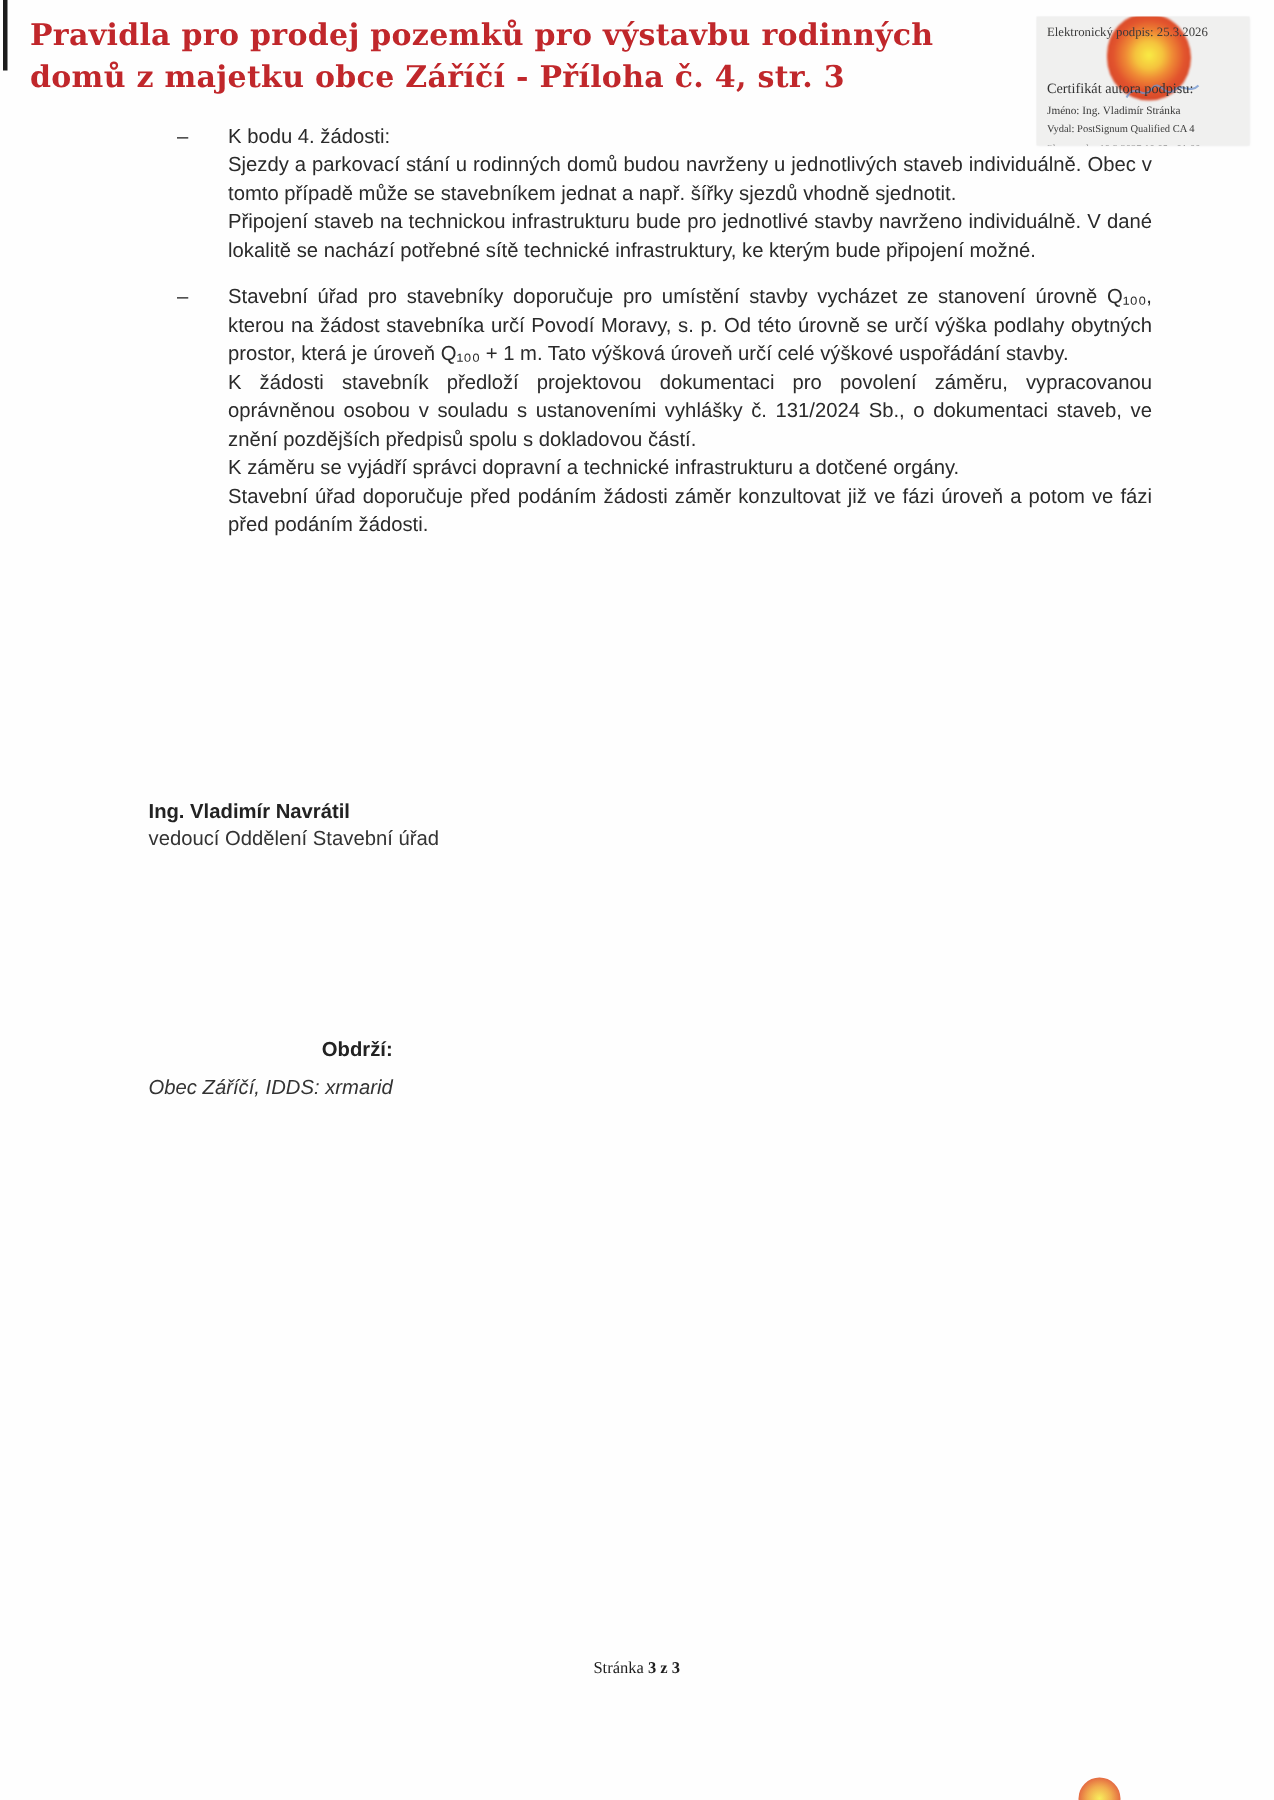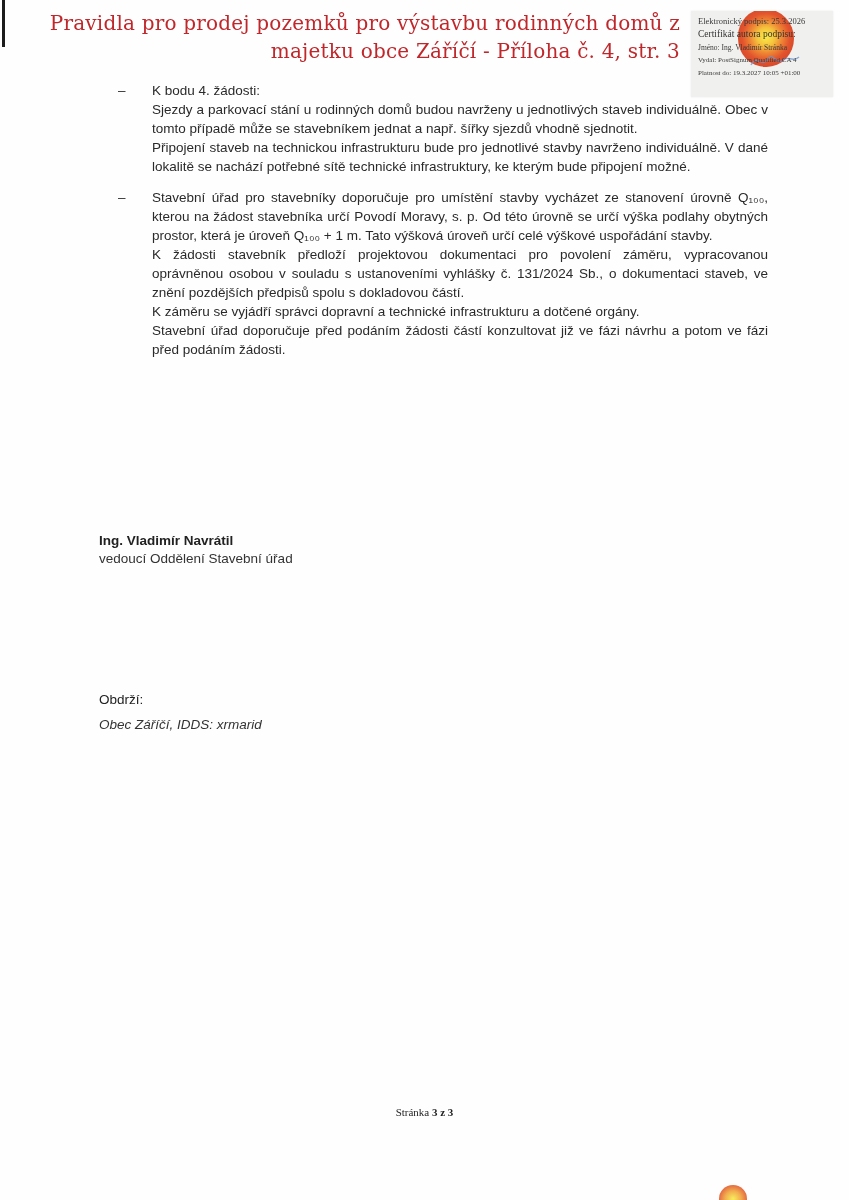--- a/index.html
+++ b/index.html
@@ -16,23 +16,23 @@
   .scan-artifact-line {
     position: absolute;
     left: 2px; top: 0;
     width: 3px; height: 47px;
     background: #1c1c1c;
   }
   .doc-title {
     position: absolute;
     top: 9px; left: 20px;
     width: 660px;
-    text-align: right;
+    text-align: left;
     font-family: "DejaVu Serif", "Liberation Serif", serif;
-    font-weight: normal;
+    font-weight: bold;
     font-size: 20px;
     line-height: 1.42;
     color: #c0272b;
     letter-spacing: 0.2px;
   }
   .stamp-box {
     position: absolute;
     left: 691px; top: 11px;
     width: 142px; height: 86px;
     background: #f0f0ef;
@@ -58,21 +58,21 @@
     opacity: 0.75;
   }
   .stamp-text {
     position: relative;
     z-index: 3;
     padding: 4px 0 0 7px;
     font-family: "Liberation Serif", "DejaVu Serif", serif;
     color: #3a3a3a;
   }
   .stamp-line-1 { font-size: 8.5px; line-height: 12px; }
-  .stamp-line-2 { font-size: 9.5px; line-height: 14px; color: #333; }
+  .stamp-line-2 { font-size: 9.5px; line-height: 14px; color: #333; margin-top: 26px; }
   .stamp-line-3 { font-size: 7.5px; line-height: 13px; }
   .stamp-line-4 { font-size: 7px;   line-height: 13px; }
   .stamp-line-5 { font-size: 7px;   line-height: 13px; }
   .body-text {
     position: absolute;
     left: 118px; top: 81px;
     width: 650px;
     font-size: 13.5px;
     line-height: 19px;
     color: #2a2a2a;
@@ -92,21 +92,21 @@
     font-size: 13.5px;
     line-height: 18px;
   }
   .signatory-name { font-weight: bold; color: #222; }
   .signatory-role { color: #333; }
   .recipients {
     position: absolute;
     left: 99px; top: 691px;
     font-size: 13.5px;
   }
-  .recipients-label { font-weight: normal; color: #222; line-height: 18px; }
+  .recipients-label { font-weight: bold; color: #222; line-height: 18px; text-align: right; }
   .recipients-line { color: #333; line-height: 18px; margin-top: 7px; font-style: italic; }
   .footer {
     position: absolute;
     left: 0; top: 1106px;
     width: 100%;
     text-align: center;
     font-family: "Liberation Serif", "DejaVu Serif", serif;
     font-size: 11px;
     color: #1e1e1e;
   }
@@ -155,21 +155,21 @@
         <div class="section-paragraph">Připojení staveb na technickou infrastrukturu bude pro jednotlivé stavby navrženo individuálně. V dané lokalitě se nachází potřebné sítě technické infrastruktury, ke kterým bude připojení možné.</div>
       </div>
     </div>
 
     <div class="section">
       <div class="bullet-dash">–</div>
       <div class="section-content">
         <div class="section-paragraph">Stavební úřad pro stavebníky doporučuje pro umístění stavby vycházet ze stanovení úrovně Q₁₀₀, kterou na žádost stavebníka určí Povodí Moravy, s. p. Od této úrovně se určí výška podlahy obytných prostor, která je úroveň Q₁₀₀  + 1 m. Tato výšková úroveň určí celé výškové uspořádání stavby.</div>
         <div class="section-paragraph">K žádosti stavebník předloží projektovou dokumentaci pro povolení záměru, vypracovanou oprávněnou osobou v souladu s ustanoveními vyhlášky č. 131/2024 Sb., o dokumentaci staveb, ve znění pozdějších předpisů spolu s dokladovou částí.</div>
         <div class="section-paragraph">K záměru se vyjádří správci dopravní a technické infrastrukturu a dotčené orgány.</div>
-        <div class="section-paragraph">Stavební úřad doporučuje před podáním žádosti částí konzultovat již ve fázi návrhu a potom ve fázi před podáním žádosti.</div>
+        <div class="section-paragraph">Stavební úřad doporučuje před podáním žádosti záměr konzultovat již ve fázi úroveň a potom ve fázi před podáním žádosti.</div>
       </div>
     </div>
 
   </div>
 
   <div class="signatory">
     <div class="signatory-name">Ing. Vladimír Navrátil</div>
     <div class="signatory-role">vedoucí Oddělení Stavební úřad</div>
   </div>
 

